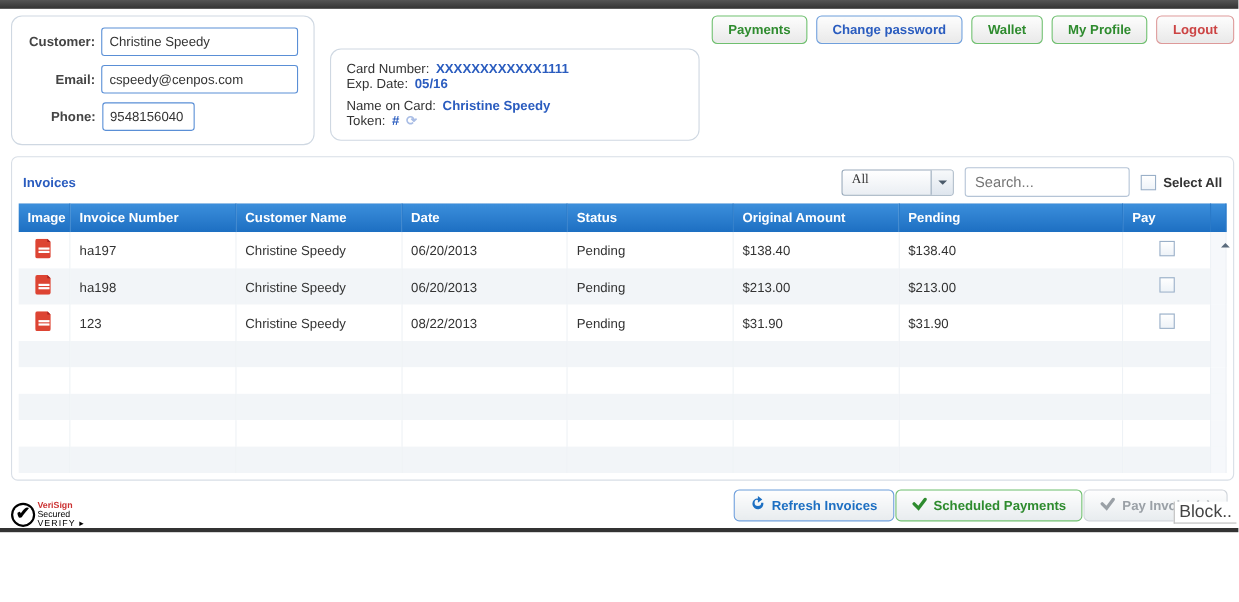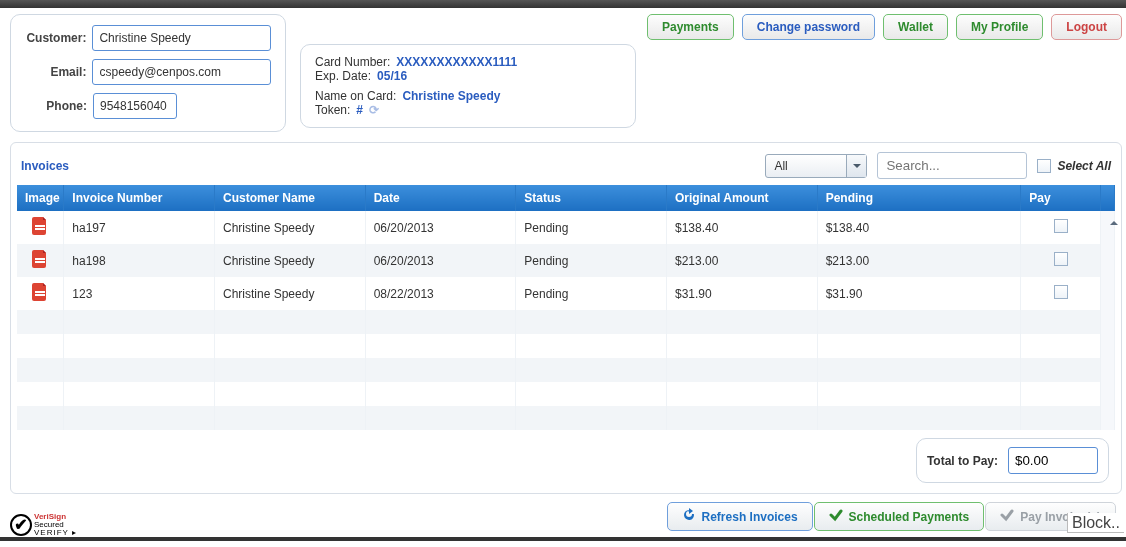--- a/index.html
+++ b/index.html
@@ -98,37 +98,38 @@
   }
   .inv-head {
     display:flex;
     align-items:center;
     justify-content:space-between;
     padding: 3px 4px 6px 4px;
   }
   .inv-title { color:#2a5cbf; font-weight:bold; }
   .inv-controls { display:flex; align-items:center; gap:10px; }
   .selectbox {
-    display:flex; align-items:center;
+    display:flex; align-items:flex-start;
     border:1px solid #9ab; border-radius:3px;
     background: linear-gradient(#fff,#eaeef3);
     height:24px;
+    font-family:Liberation Serif, serif;
   }
   .selectbox .selval { padding:0 40px 0 8px; color:#333; position:relative; min-width:80px;}
   .selectbox .arrow {
     border-left:1px solid #9ab;
     width:20px; height:100%;
     display:flex; align-items:center; justify-content:center;
     background: linear-gradient(#f7f9fb,#dfe6ee);
   }
   .searchin {
     border:1px solid #b5c4d6; border-radius:3px;
     padding:5px 8px; width:150px; color:#888;
   }
-  .selall { display:flex; align-items:flex-start; gap:6px; color:#333; font-weight:bold;font-style:italic;}
+  .selall { display:flex; align-items:flex-start; gap:6px; color:#333; font-weight:bold;}
   .chk {
     width:14px; height:14px; border:1px solid #9ab0c8;
     background: linear-gradient(#fff,#eef3f8);
     display:inline-block;
   }
   table.grid {
     border-collapse: collapse;
     width:100%;
     table-layout: fixed;
   }
@@ -423,26 +424,20 @@
               <td></td>
               <td></td>
               <td></td>
               <td></td>
               <td></td>
               <td class="scrollcol"></td>
             </tr>
         </tbody>
       </table>
 
-      <div class="footer-total">
-        <div class="total-box">
-          <b>Total to Pay:</b>
-          <input class="total-in" value="$0.00" style="">
-        </div>
-      </div>
     </div>
   </div>
 
   <div class="btnrow">
     <div class="actbtn refresh">
       <span class="ico-refresh">
         <svg viewBox="0 0 14 14">
             <path d="M7 2a5 5 0 1 0 4.9 4H10a3 3 0 1 1-3-3V0l4 3-4 3V4a3 3 0 0 0 0 0z" fill="#1d6fc2"></path>
           </svg>
       </span>

